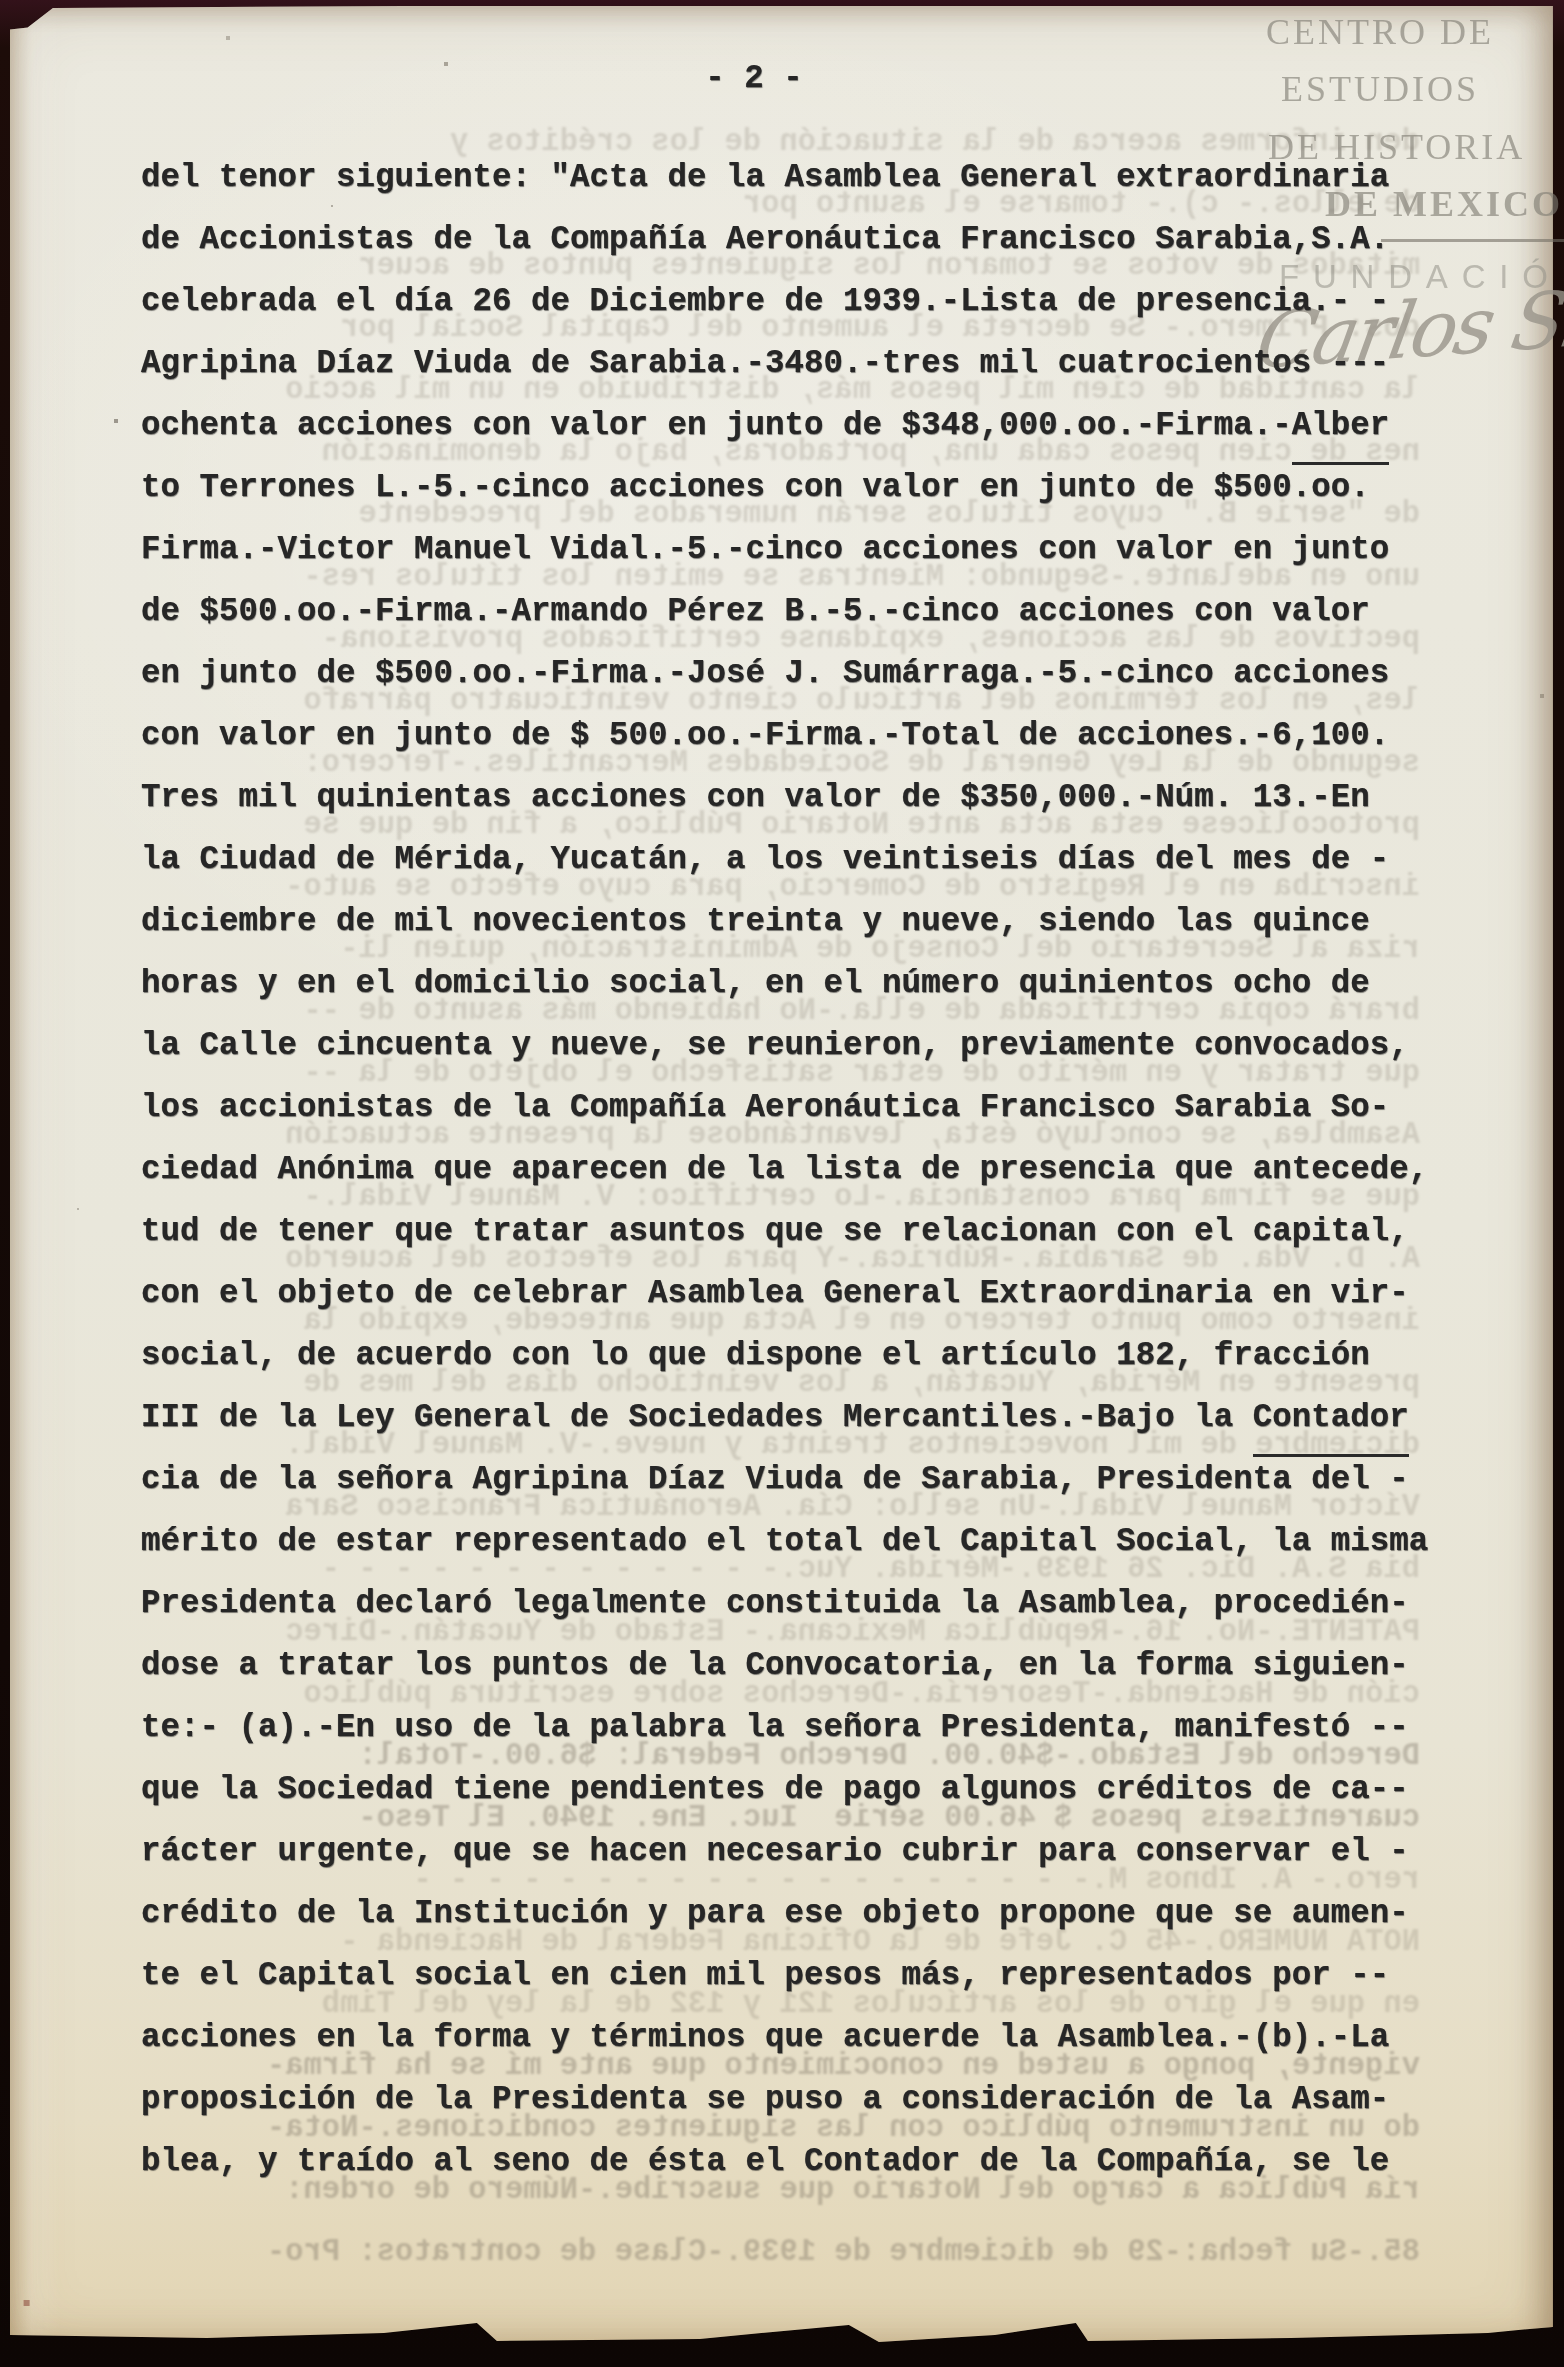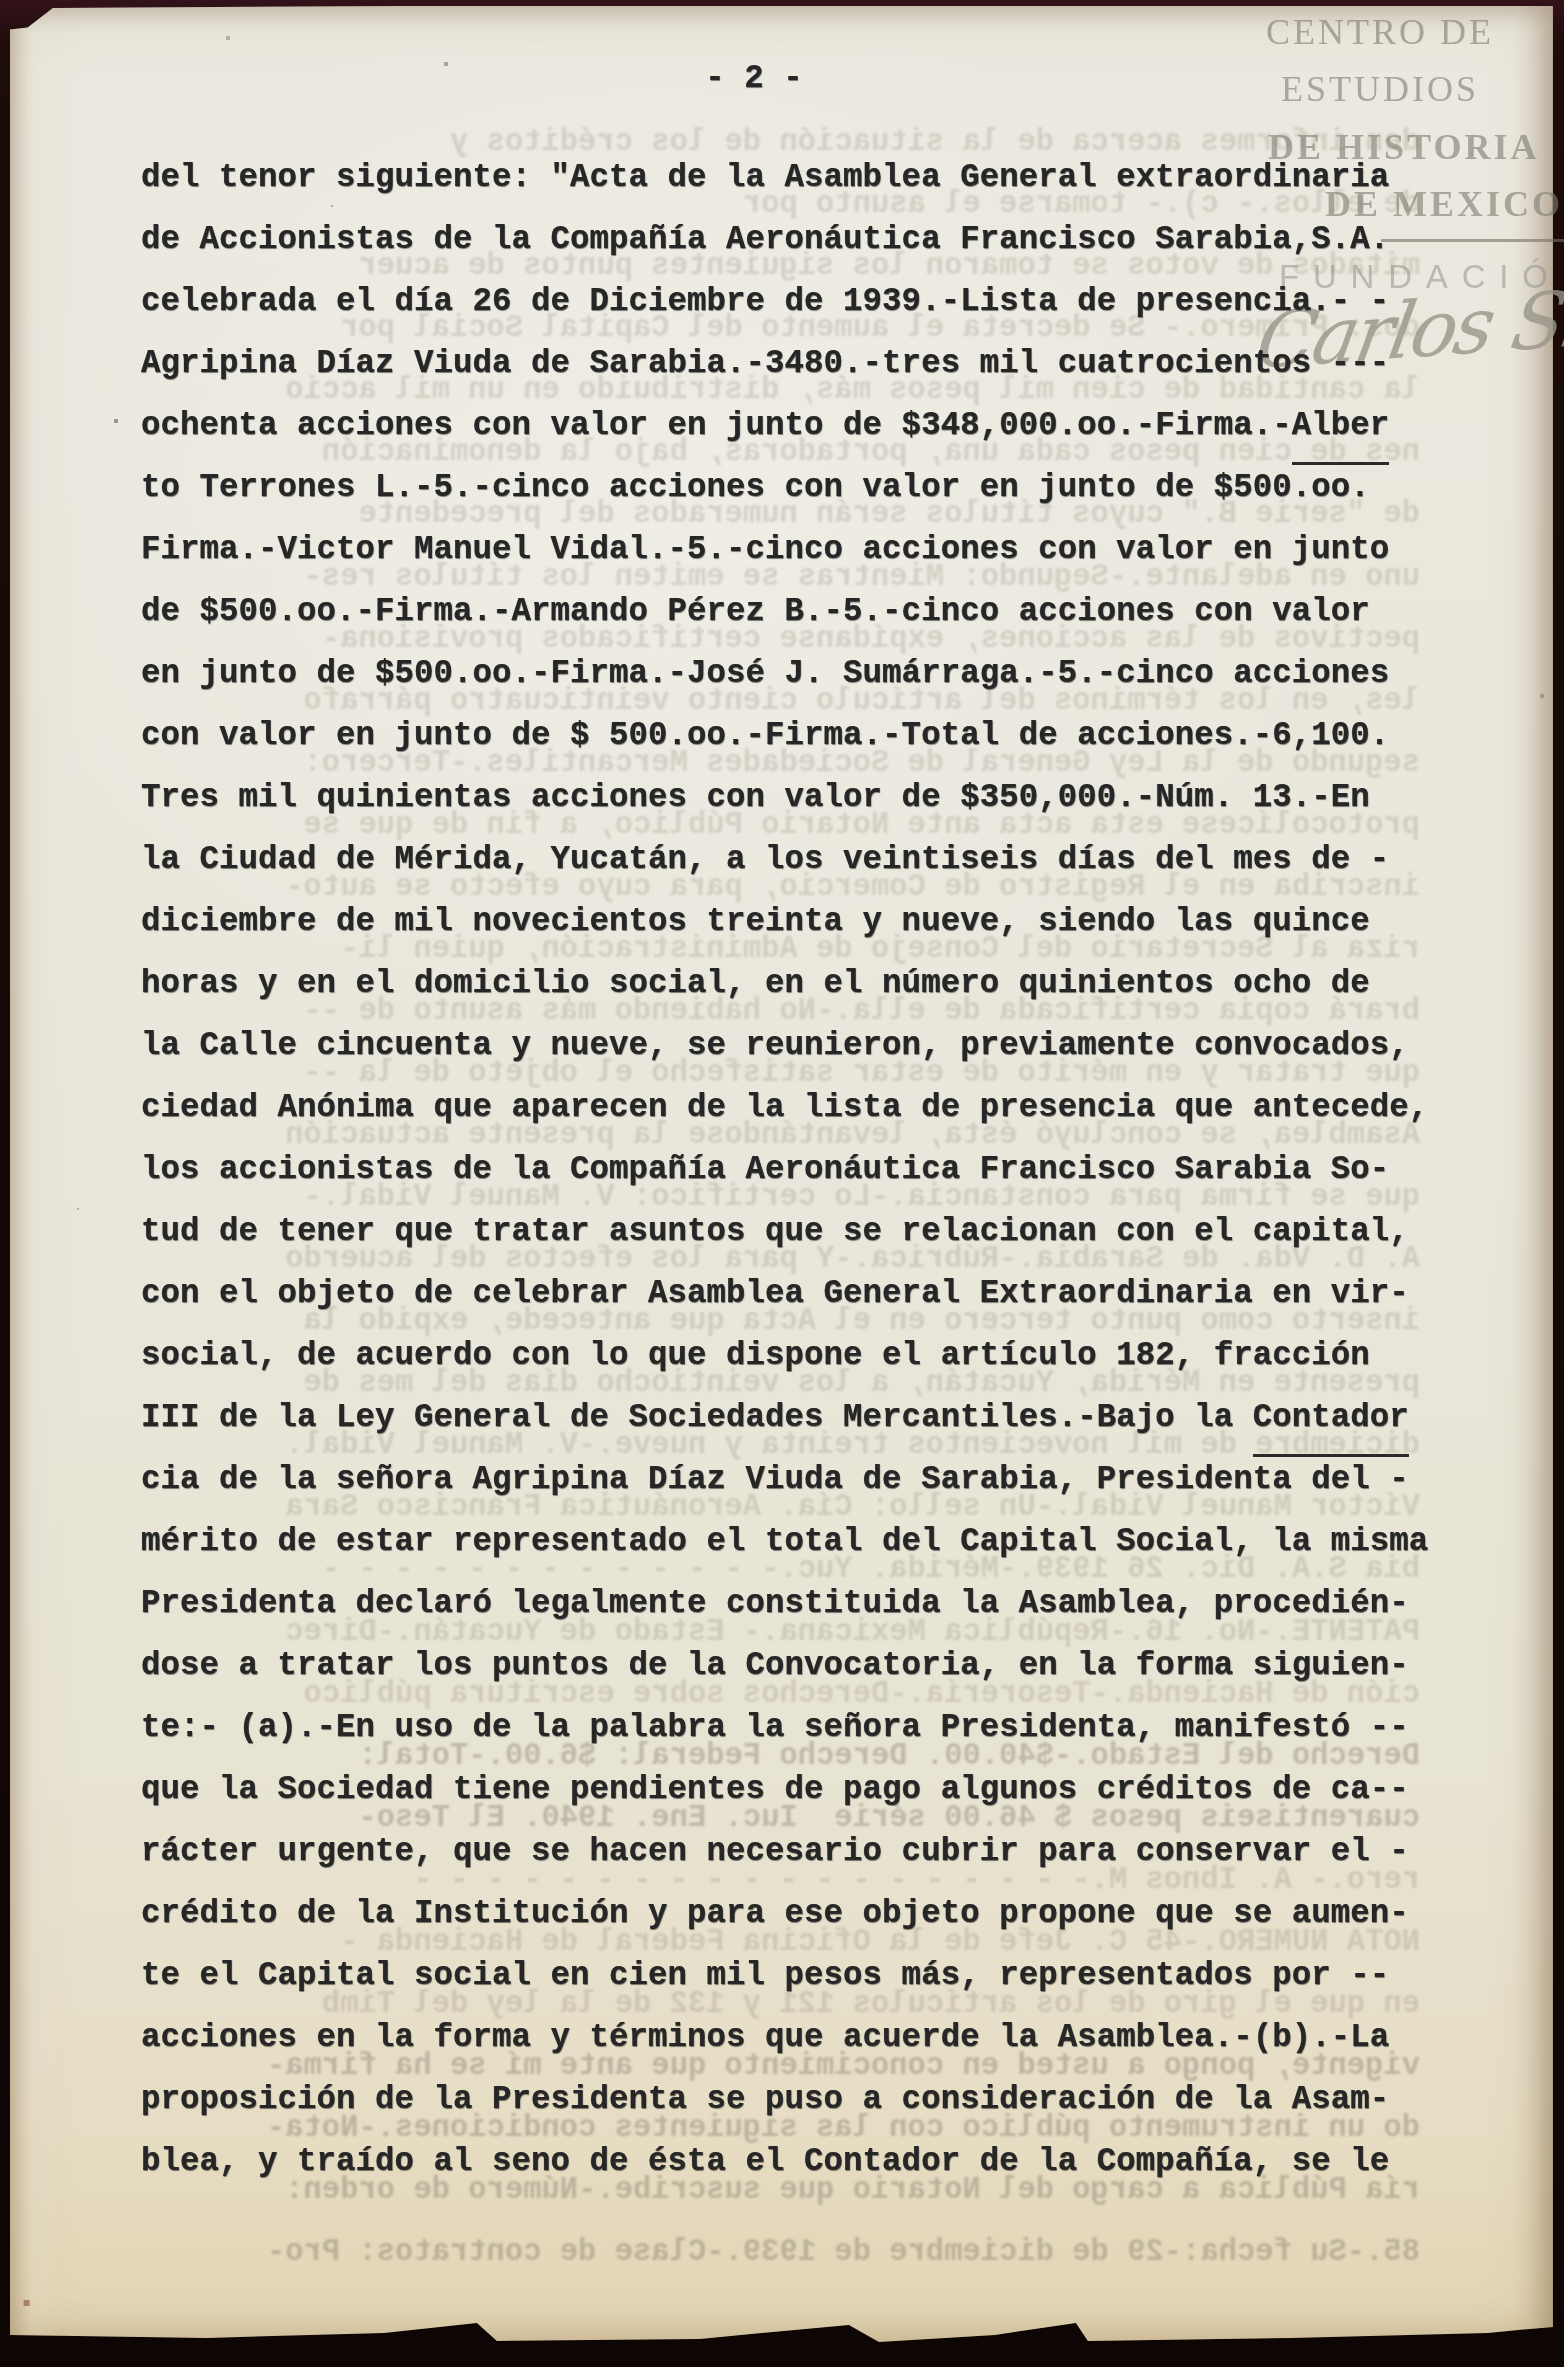--- a/index.html
+++ b/index.html
@@ -97,21 +97,21 @@
       <div class="bleed" style="top: 1925px;">NOTA NUMERO.-45 C. Jefe de la Oficina Federal de Hacienda -</div>
       <div class="bleed" style="top: 1987px;">en que el giro de los artículos 121 y 132 de la ley del Timb</div>
       <div class="bleed strong" style="top: 2049px;">vigente, pongo a usted en conocimiento que ante mí se ha firma-</div>
       <div class="bleed strong" style="top: 2111px;">do un instrumento público con las siguientes condiciones.-Nota-</div>
       <div class="bleed strong" style="top: 2173px;">ría Pública a cargo del Notario que suscribe.-Número de orden:</div>
       <div class="bleed strong" style="top: 2235px;">85.-Su fecha:-29 de diciembre de 1939.-Clase de contratos: Pro-</div>
     </div>
 
   <div class="wm" style="left:1266px;top:10.8px;">CENTRO DE</div>
   <div class="wm" style="left:1281px;top:68px;">ESTUDIOS</div>
-  <div class="wm" style="left:1268px;top:126px;font-weight:bold;">DE HISTORIA</div>
+  <div class="wm" style="left:1268px;top:126px;">DE HISTORIA</div>
   <div class="wm" style="left:1325px;top:183px;font-weight:bold;">DE MEXICO</div>
   <div class="wm-rule" style="left:1381px;top:239px;width:183px;"></div>
   <div class="wm-foundation" style="left:1279px;top:258px;">FUNDACIÓN</div>
   <div class="signature" style="left:1266px;top:296px;">Carlos Slim</div>
 
   <div class="page-num">- 2 -</div>
   <div class="typed">
       <div class="tline"><span>del tenor siguiente: "Acta de la Asamblea General extraordinaria</span></div>
       <div class="tline"><span>de Accionistas de la Compañía Aeronáutica Francisco Sarabia,S.A.</span></div>
       <div class="tline"><span>celebrada el día 26 de Diciembre de 1939.-Lista de presencia.- -</span></div>
@@ -120,22 +120,22 @@
       <div class="tline"><span>to Terrones L.-5.-cinco acciones con valor en junto de $500.oo.</span></div>
       <div class="tline"><span>Firma.-Victor Manuel Vidal.-5.-cinco acciones con valor en junto</span></div>
       <div class="tline"><span>de $500.oo.-Firma.-Armando Pérez B.-5.-cinco acciones con valor</span></div>
       <div class="tline"><span>en junto de $500.oo.-Firma.-José J. Sumárraga.-5.-cinco acciones</span></div>
       <div class="tline"><span>con valor en junto de $ 500.oo.-Firma.-Total de acciones.-6,100.</span></div>
       <div class="tline"><span>Tres mil quinientas acciones con valor de $350,000.-Núm. 13.-En</span></div>
       <div class="tline"><span>la Ciudad de Mérida, Yucatán, a los veintiseis días del mes de -</span></div>
       <div class="tline"><span>diciembre de mil novecientos treinta y nueve, siendo las quince</span></div>
       <div class="tline"><span>horas y en el domicilio social, en el número quinientos ocho de</span></div>
       <div class="tline"><span>la Calle cincuenta y nueve, se reunieron, previamente convocados,</span></div>
+      <div class="tline"><span>los accionistas de la Compañía Aeronáutica Francisco Sarabia So-</span></div>
       <div class="tline"><span>ciedad Anónima que aparecen de la lista de presencia que antecede,</span></div>
-      <div class="tline"><span>los accionistas de la Compañía Aeronáutica Francisco Sarabia So-</span></div>
       <div class="tline"><span>tud de tener que tratar asuntos que se relacionan con el capital,</span></div>
       <div class="tline"><span>con el objeto de celebrar Asamblea General Extraordinaria en vir-</span></div>
       <div class="tline"><span>social, de acuerdo con lo que dispone el artículo 182, fracción</span></div>
       <div class="tline"><span>III de la Ley General de Sociedades Mercantiles.-Bajo la </span><span class="u">Contador</span></div>
       <div class="tline"><span>cia de la señora Agripina Díaz Viuda de Sarabia, Presidenta del -</span></div>
       <div class="tline"><span>mérito de estar representado el total del Capital Social, la misma</span></div>
       <div class="tline"><span>Presidenta declaró legalmente constituida la Asamblea, procedién-</span></div>
       <div class="tline"><span>dose a tratar los puntos de la Convocatoria, en la forma siguien-</span></div>
       <div class="tline"><span>te:- (a).-En uso de la palabra la señora Presidenta, manifestó --</span></div>
       <div class="tline"><span>que la Sociedad tiene pendientes de pago algunos créditos de ca--</span></div>

